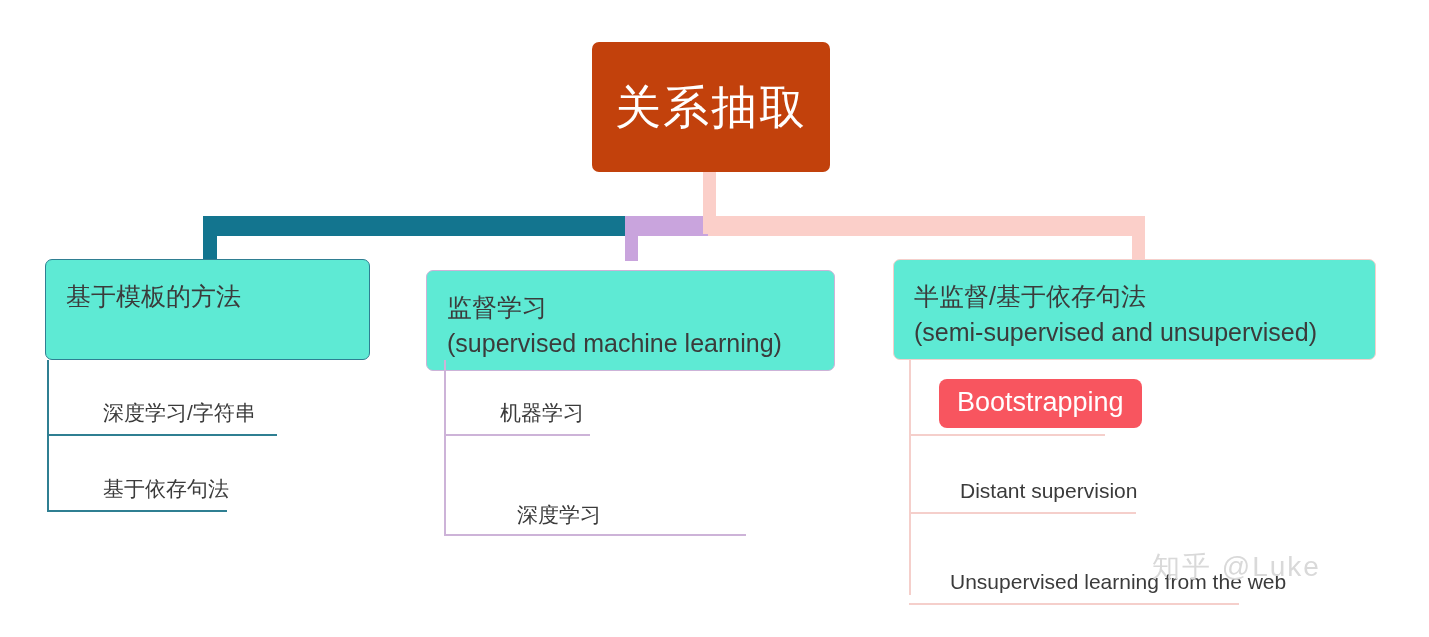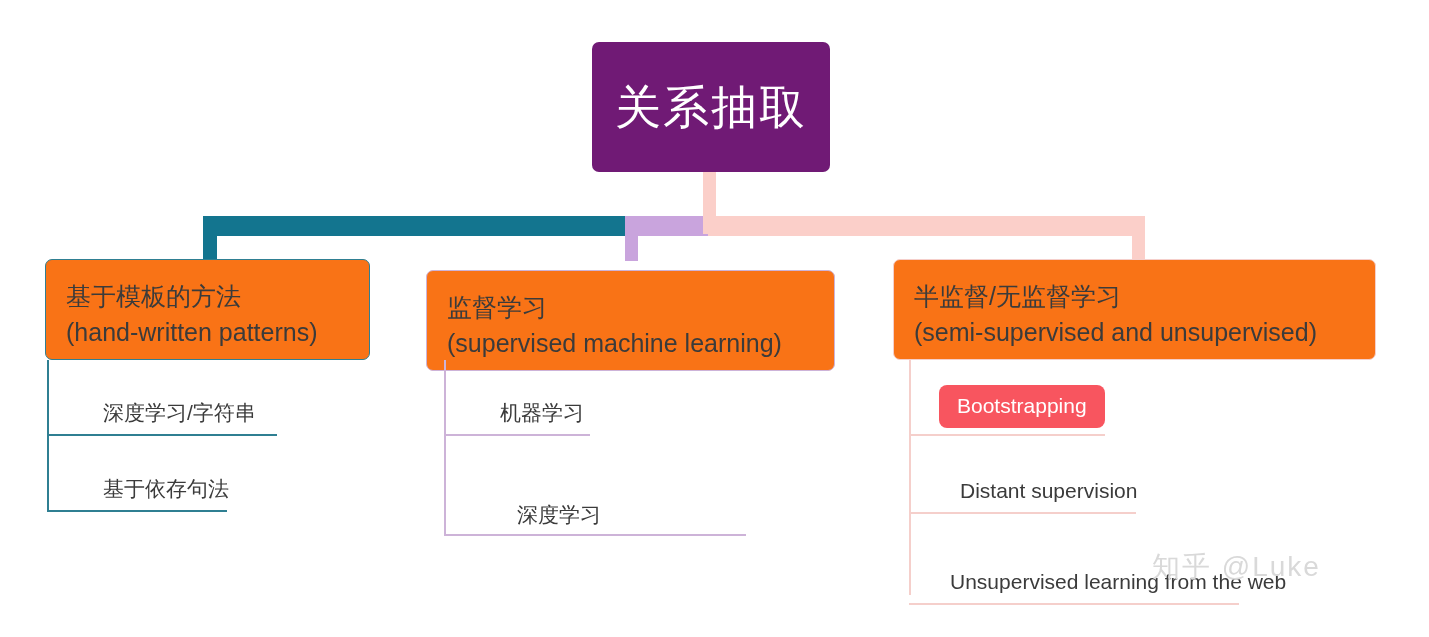--- a/index.html
+++ b/index.html
@@ -18,21 +18,21 @@
     overflow: hidden;
   }
 
   
   .root-node {
     position: absolute;
     left: 592px;
     top: 42px;
     width: 238px;
     height: 130px;
-    background: #701a75;
+    background: #c2410c;
     border-radius: 7px;
     display: flex;
     align-items: center;
     justify-content: center;
     box-sizing: border-box;
   }
   .root-label {
     color: #ffffff;
     font-size: 46px;
     letter-spacing: 2px;
@@ -100,21 +100,21 @@
     width: 13px;
     height: 45px;
     background: #fbcfc9;
   }
 
   
   .node-box {
     position: absolute;
     border: 1px solid #cccccc;
     border-radius: 7px;
-    background: #f97316;
+    background: #5eead4;
     box-sizing: border-box;
     padding: 18px 20px 14px 20px;
   }
   .node-box .line {
     color: #3b3b3b;
     font-size: 25px;
     line-height: 36px;
     white-space: nowrap;
   }
   #box-template { left: 45px;  top: 259px; width: 325px; height: 101px; border-color: #2f7f92; }
@@ -170,21 +170,21 @@
   #leaves-semi .spine,
   #leaves-semi .leaf-underline { background: #f5cfcb; }
 
   
   .pill {
     position: absolute;
     left: 30px;
     bottom: 8px;
     background: #f8555f;
     color: #ffffff;
-    font-size: 21px;
+    font-size: 27px;
     line-height: 1;
     padding: 10px 18px 12px 18px;
     border-radius: 8px;
     white-space: nowrap;
   }
 
   
   .watermark {
     position: absolute;
     left: 1152px;
@@ -209,21 +209,20 @@
   <div class="conn bar-pink"></div>
   <div class="conn stem-pink"></div>
   <div class="conn drop-pink"></div>
 
   <div class="root-node">
     <span class="root-label">关系抽取</span>
   </div>
 
   <div class="node-box" id="box-template">
     <div class="line">基于模板的方法</div>
-    <div class="line">(hand-written patterns)</div>
   </div>
 
   <div class="leaf-group" id="leaves-template">
     <div class="spine" style="height:152px;"></div>
     <div class="leaf" style="height:76px;">
       <div class="leaf-underline" style="width:230px;"></div>
       <div class="leaf-text">深度学习/字符串</div>
     </div>
     <div class="leaf" style="height:76px;">
       <div class="leaf-underline" style="width:180px;"></div>
@@ -244,21 +243,21 @@
     </div>
     <div class="leaf" style="height:100px;">
       <div class="leaf-underline" style="width:302px;"></div>
       <div class="leaf-text two-line">
         <div>深度学习</div>
       </div>
     </div>
   </div>
 
   <div class="node-box" id="box-semi">
-    <div class="line">半监督/无监督学习</div>
+    <div class="line">半监督/基于依存句法</div>
     <div class="line">(semi-supervised and unsupervised)</div>
   </div>
 
   <div class="leaf-group" id="leaves-semi">
     <div class="spine" style="height:235px;"></div>
     <div class="leaf" style="height:76px;">
       <div class="leaf-underline" style="width:196px;"></div>
       <span class="pill">Bootstrapping</span>
     </div>
     <div class="leaf" style="height:78px;">

